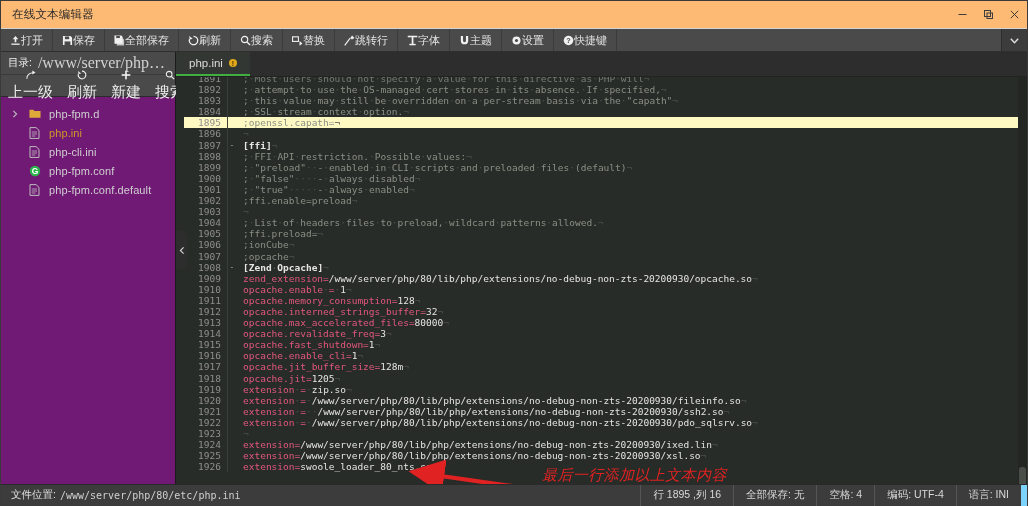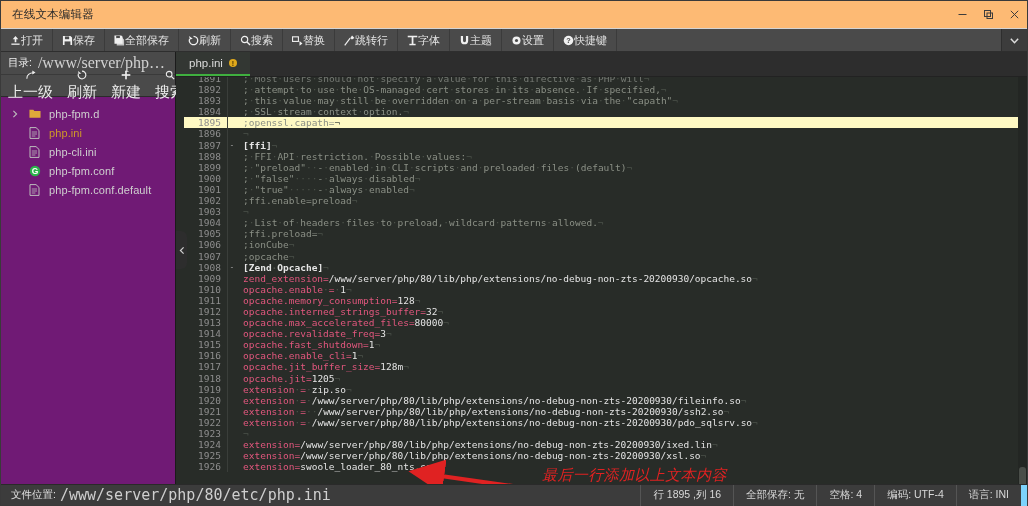--- a/index.html
+++ b/index.html
@@ -216,21 +216,21 @@
   .statusbar {
     height: 21px; flex: 0 0 21px;
     background: #3c3c3c;
     display: flex; align-items: center;
     border-top: 1px solid #2a2a2a;
     font-size: 10.5px; color: #d8d8d8;
     position: relative; z-index: 25;
   }
   .sb-left { display: flex; align-items: center; gap: 4px; padding-left: 10px; }
   .sb-left .lb { color: #e2e2e2; }
-  .sb-left .pv { color: #cfcfcf; font-family: "DejaVu Sans Mono", monospace; font-size: 15px; }
+  .sb-left .pv { color: #cfcfcf; font-family: "DejaVu Sans Mono", monospace; font-size: 10px; }
   .sb-fill { flex: 1 1 auto; }
   .sb-item {
     padding: 0 12px; height: 21px;
     display: flex; align-items: center;
     border-left: 1px solid #555; white-space: nowrap;
   }
   .sb-item:last-child { border-right: 6px solid #7dd3fc; }
 </style>
 </head>
 <body>

